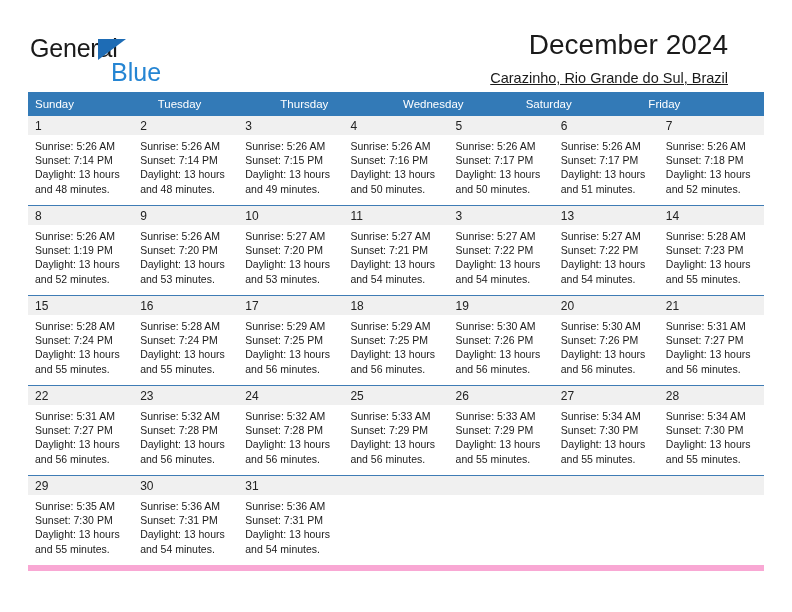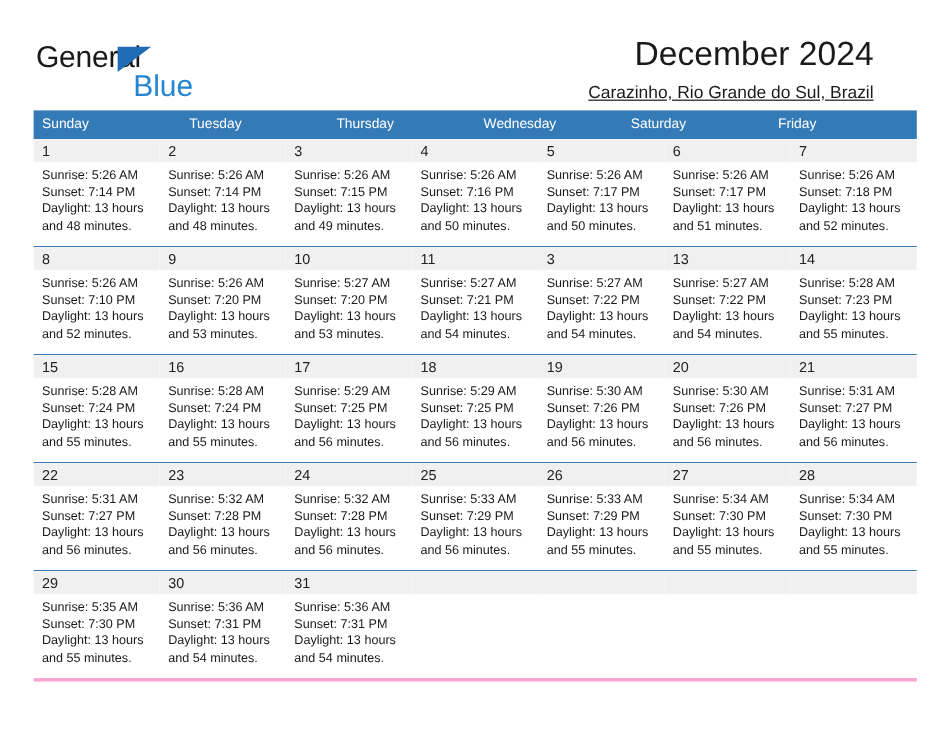--- a/index.html
+++ b/index.html
@@ -135,21 +135,21 @@
   .day-body {
     padding: 4px 4px 6px 7px;
   }
   .day-line {
     font-size: 10.5px;
     line-height: 14.2px;
     color: #1a1a1a;
     white-space: nowrap;
   }
   .week-bottom {
-    border-bottom: 3px solid #f9a8d4;
+    border-bottom: 6px solid #f9a8d4;
     align-items: center;
   }
 </style>
 </head>
 <body>
 
 <div class="page">
 
   <div class="header">
 
@@ -239,21 +239,21 @@
               <div class="day-line">Daylight: 13 hours</div>
               <div class="day-line">and 52 minutes.</div>
             </div>
           </div>
         </div>
         <div class="week">
           <div class="day">
             <div class="day-num-band">8</div>
             <div class="day-body">
               <div class="day-line">Sunrise: 5:26 AM</div>
-              <div class="day-line">Sunset: 7:10 PM</div>
+              <div class="day-line">Sunset: 1:19 PM</div>
               <div class="day-line">Daylight: 13 hours</div>
               <div class="day-line">and 52 minutes.</div>
             </div>
           </div>
           <div class="day">
             <div class="day-num-band">9</div>
             <div class="day-body">
               <div class="day-line">Sunrise: 5:26 AM</div>
               <div class="day-line">Sunset: 7:20 PM</div>
               <div class="day-line">Daylight: 13 hours</div>

